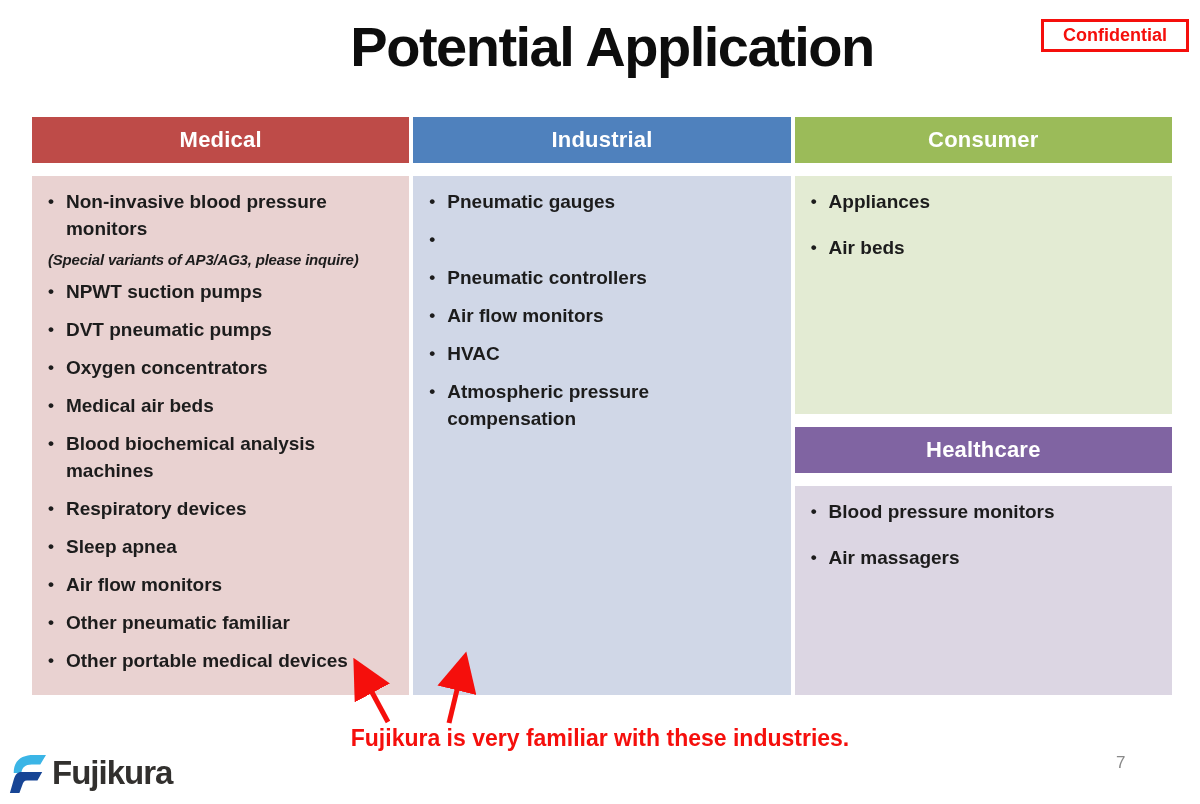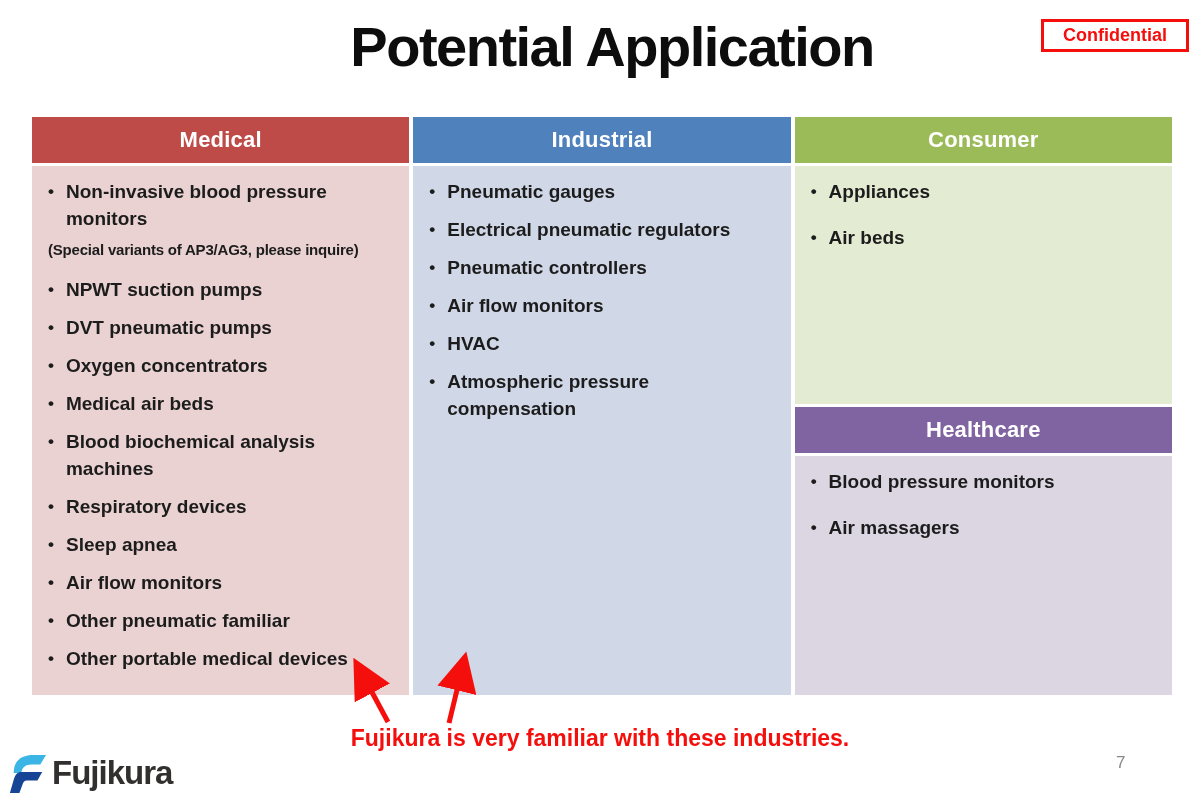--- a/index.html
+++ b/index.html
@@ -13,40 +13,40 @@
   }
   .confidential{
     position:absolute;top:11px;right:11px;width:142px;height:27px;
     border:3px solid var(--accent-red,#f50f0c);color:var(--accent-red,#f50f0c);
     font-size:18px;font-weight:bold;display:flex;align-items:center;justify-content:center;margin-top:8px;
   }
   .table{
     position:absolute;left:32px;top:117px;width:1140px;height:578px;
     display:flex;gap:4px;
   }
-  .col{flex:1;display:flex;flex-direction:column;gap:3px;}
+  .col{flex:1;display:flex;flex-direction:column;gap:13px;}
   .col-header{
     height:46px;flex:0 0 46px;display:flex;align-items:center;justify-content:center;
     color:#ffffff;font-size:22px;font-weight:bold;letter-spacing:.2px;
   }
   .col-body{flex:1;padding:12px 8px 0 16px;box-sizing:border-box;overflow:hidden;}
   .hdr-medical{background:var(--medical-header,#be4b48);}
   .body-medical{background:var(--medical-body,#e9d2d1);}
   .hdr-industrial{background:var(--industrial-header,#4f81bd);}
   .body-industrial{background:var(--industrial-body,#d0d7e7);}
   .hdr-consumer{background:var(--consumer-header,#9bbb59);}
   .body-consumer{background:var(--consumer-body,#e3ebd3);flex:0 0 238px;}
   .hdr-healthcare{background:var(--healthcare-header,#8064a2);}
   .body-healthcare{background:var(--healthcare-body,#dcd6e3);}
   .li{
     display:flex;gap:12px;margin-bottom:11px;
     font-size:19px;font-weight:bold;color:var(--body-text,#1c1c1c);line-height:27px;
   }
   .li .bullet{flex:0 0 auto;font-size:17px;}
-  .li.note{font-size:15px;line-height:20px;margin-top:-3px;margin-bottom:16px;letter-spacing:-0.2px;}
+  .li.note{font-size:15px;line-height:20px;margin-top:-3px;margin-bottom:8px;letter-spacing:-0.2px;font-style:italic;}
   .spread .li{margin-bottom:19px;}
   .arrows{position:absolute;left:0;top:0;width:1200px;height:804px;pointer-events:none;}
   .annotation{
     position:absolute;top:725px;left:0;width:100%;text-align:center;
     color:var(--accent-red,#f50f0c);font-size:23px;font-weight:bold;
   }
   .logo{position:absolute;left:8px;top:752px;display:flex;align-items:center;gap:6px;}
   .logo-text{
     font-size:33px;font-weight:bold;color:var(--logo-text-color,#32302e);letter-spacing:-1px;
   }
@@ -116,21 +116,20 @@
   </div>
   <div class="col">
     <div class="col-header hdr-industrial">Industrial</div>
     <div class="col-body body-industrial">
         <div class="li">
           <span class="bullet">•</span>
           <span class="txt">Pneumatic gauges</span>
         </div>
         <div class="li">
           <span class="bullet">•</span>
-          <span class="txt">Electrical pneumatic regulators</span>
         </div>
         <div class="li">
           <span class="bullet">•</span>
           <span class="txt">Pneumatic controllers</span>
         </div>
         <div class="li">
           <span class="bullet">•</span>
           <span class="txt">Air flow monitors</span>
         </div>
         <div class="li">

